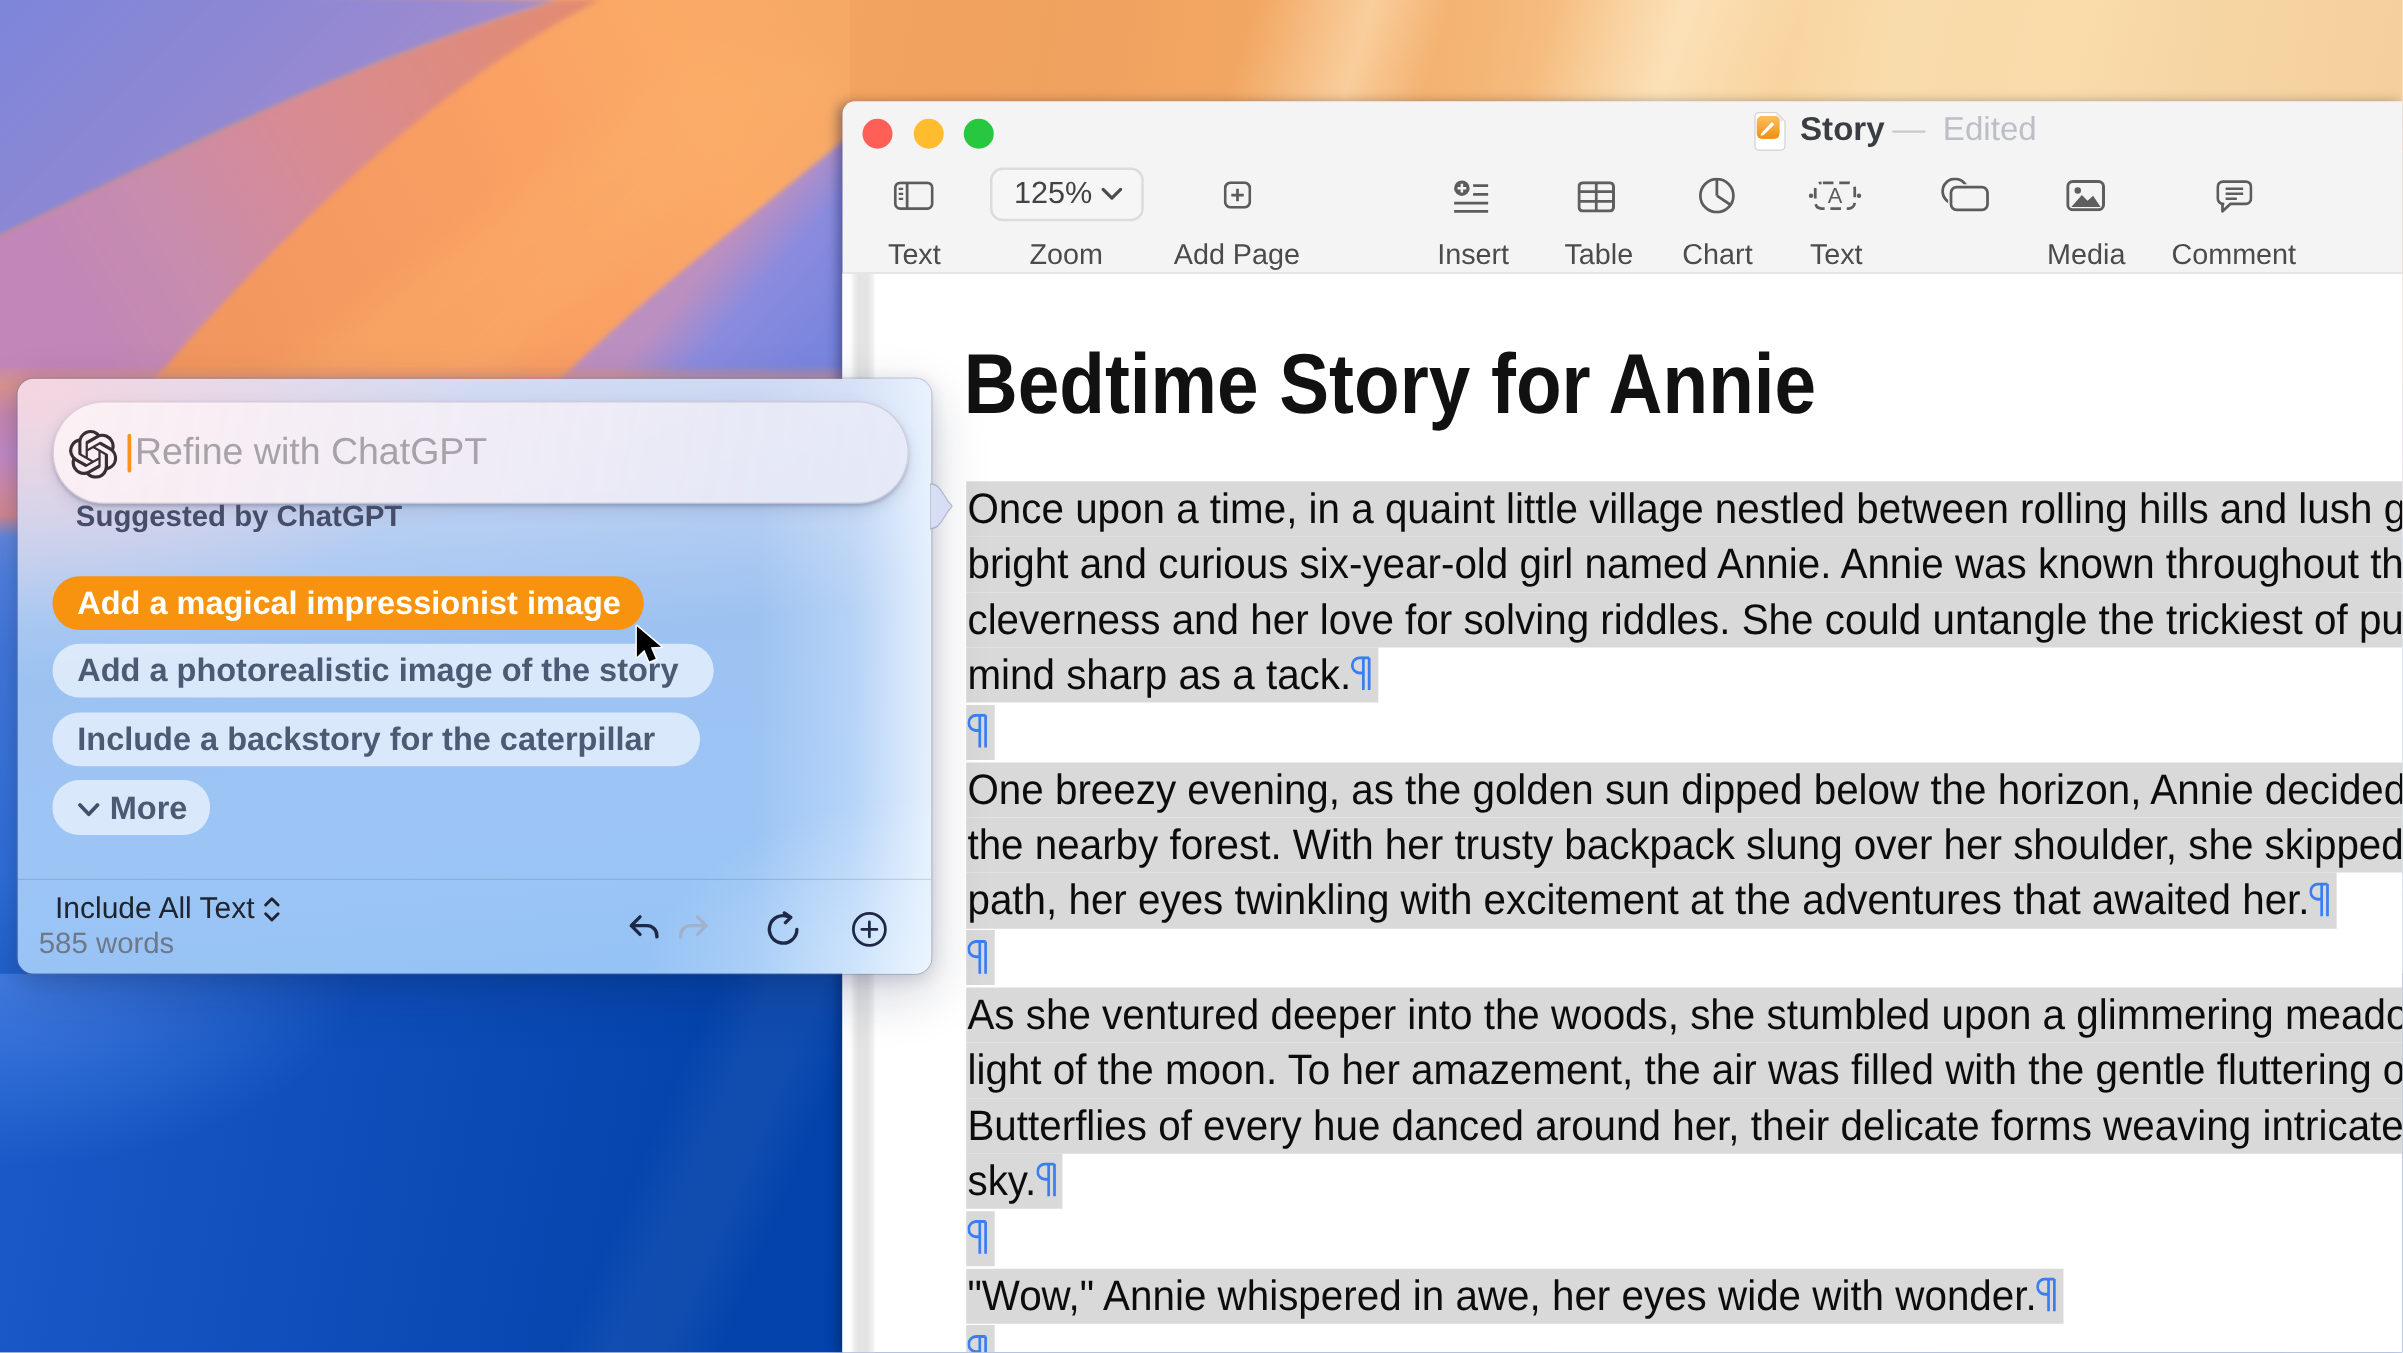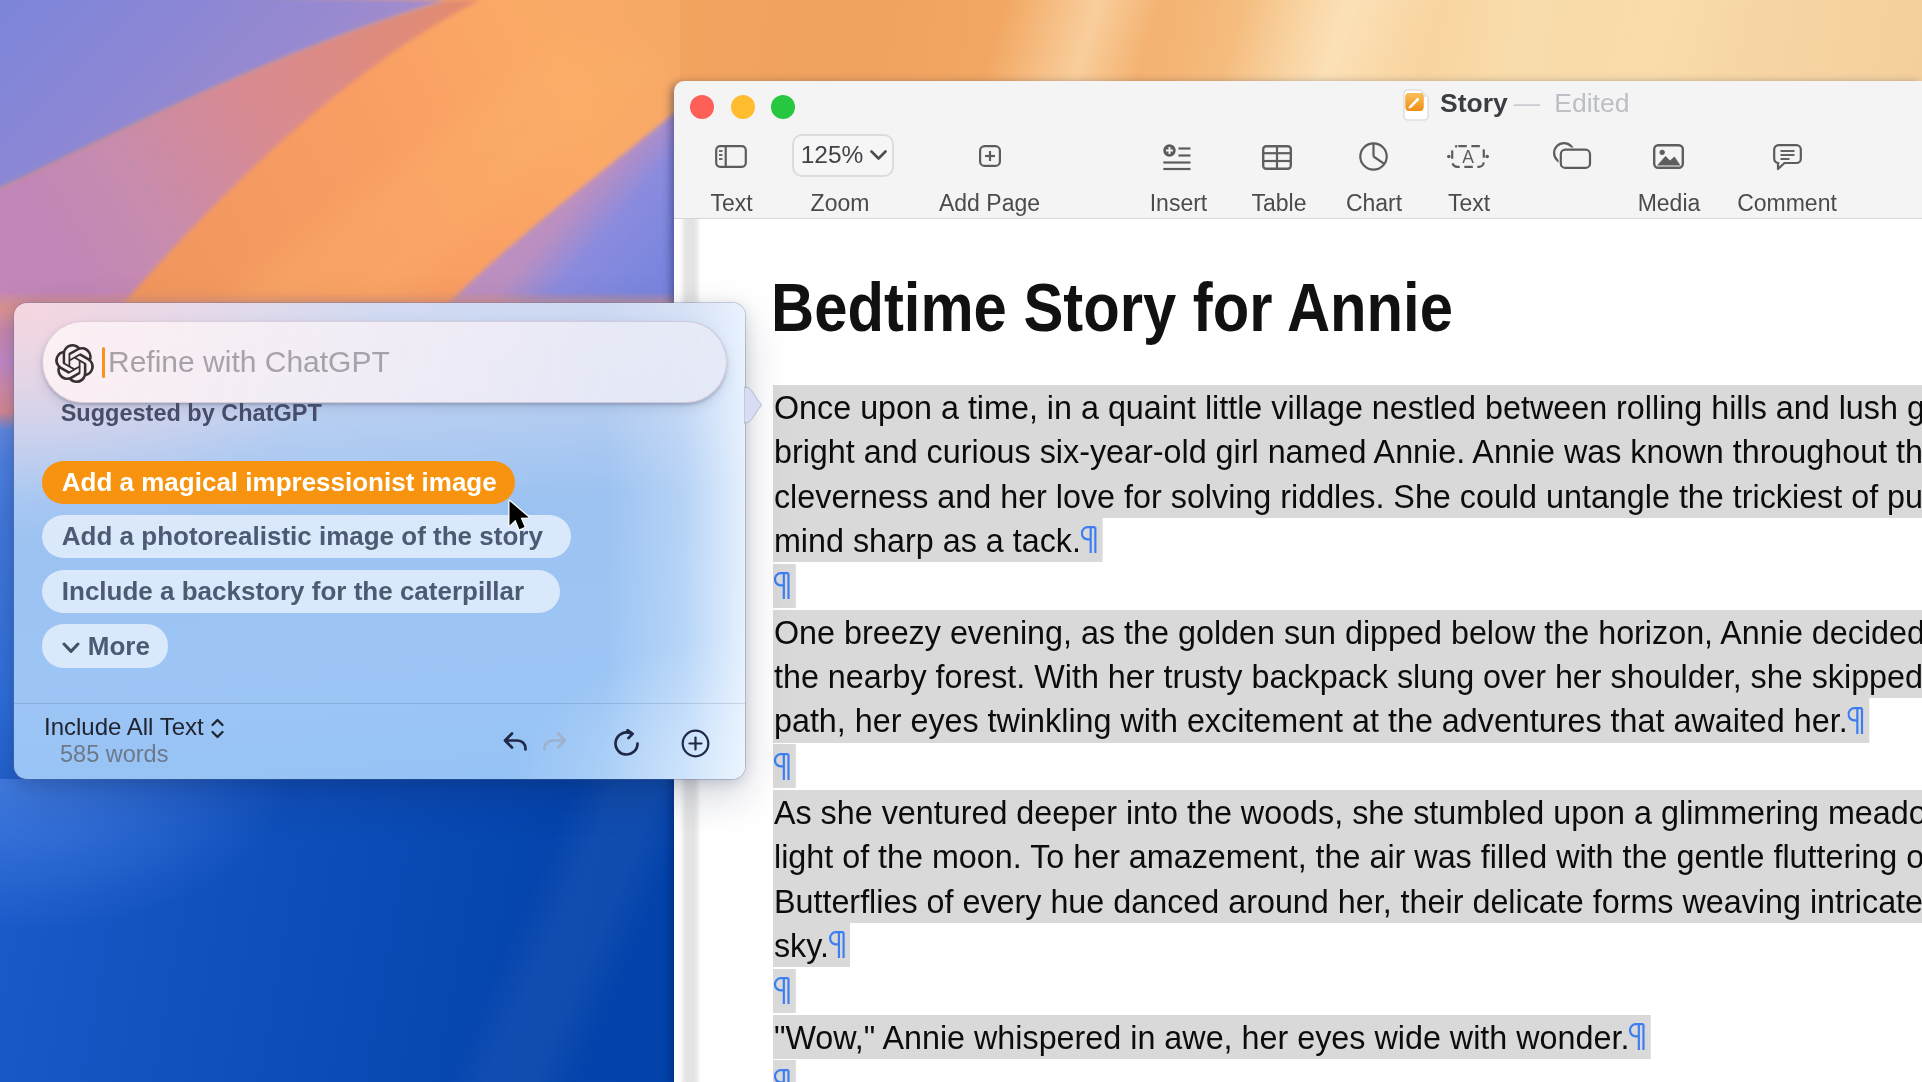--- a/index.html
+++ b/index.html
@@ -14,21 +14,21 @@
 .tl{position:absolute;top:13.5px;width:24px;height:24px;border-radius:50%;}
 #tl-r{left:16px;background:#fe5f57;}
 #tl-y{left:56.5px;background:#febc2e;}
 #tl-g{left:97px;background:#27c73f;}
 #docico{position:absolute;left:729px;top:8px;width:26px;height:32px;}
 #title{position:absolute;left:766px;top:7px;height:37px;display:flex;align-items:flex-start;font-size:26.5px;color:#3a3d42;font-weight:bold;white-space:nowrap;}
 #title .dash{color:#c9cbd0;font-weight:normal;margin:0 14px 0 6px;}
 #title .ed{color:#bcbfc6;font-weight:normal;}
 .tbl{position:absolute;top:109px;transform:translateX(-50%);font-size:23px;color:#4b4b4d;white-space:nowrap;}
 .tbi{position:absolute;}
-#zoombtn{position:absolute;left:118px;top:53px;width:102px;height:43px;border:2px solid #dcdcdc;border-radius:10px;box-sizing:border-box;background:#f7f6f7;display:flex;align-items:center;justify-content:center;}
+#zoombtn{position:absolute;left:118px;top:53px;width:123px;height:43px;border:2px solid #dcdcdc;border-radius:10px;box-sizing:border-box;background:#f7f6f7;display:flex;align-items:center;justify-content:center;}
 #zoombtn span{font-size:24.5px;color:#414347;margin:-1px 7px 0 2px;}
 #tbdiv{position:absolute;left:0;top:136.5px;width:1248px;height:1.5px;background:#d7d6d7;}
 #content{position:absolute;left:0;top:138px;width:1248px;height:863px;background:#fff;overflow:hidden;}
 #lstrip{position:absolute;left:0;top:0;width:26px;height:863px;background:linear-gradient(90deg,#ffffff 0px,#fefefe 6px,#ebebeb 10px,#e3e3e3 13px,#e4e4e4 20px,#f0f0f0 24px,#fbfbfb 26px);}
 
 #doc{position:absolute;left:0;top:0;width:1248px;height:863px;overflow:hidden;color:#0c0c0c;}
 #heading{position:absolute;left:97px;top:49.3px;font-size:68px;font-weight:bold;white-space:nowrap;color:#111;transform:scaleX(.879);transform-origin:0 50%;}
 #body{position:absolute;left:98.8px;top:166px;font-size:34px;}
 #body .para{margin:0 0 1.5px 0;line-height:44.33px;}
 #body .ln{white-space:nowrap;height:44.33px;transform:scaleX(.95);transform-origin:0 50%;}
@@ -43,21 +43,21 @@
 #ph{position:absolute;left:94px;top:17.5px;height:82px;display:flex;align-items:center;font-size:30px;color:#a7a2a9;}
 #sugg{position:absolute;left:46.7px;top:99px;font-size:23.5px;font-weight:bold;color:#464d69;line-height:1;}
 .pill{position:absolute;left:28.3px;height:43px;border-radius:21.5px;display:flex;align-items:center;padding-left:19.5px;box-sizing:border-box;font-size:26px;font-weight:bold;color:#4d5a74;background:rgba(255,255,255,.62);}
 #pill1{top:158.4px;width:472.7px;background:#f7930e;color:#fff;}
 #pill2{top:211.5px;width:528.7px;}
 #pill3{top:266.5px;width:517.7px;}
 #pillmore{top:321px;width:125.7px;height:44px;}
 #pillmore svg{margin:3px 8px 0 0;}
 #psep{position:absolute;left:0;top:399.5px;width:730.5px;height:1px;background:rgba(50,60,90,.16);}
 #iat{position:absolute;left:30px;top:412px;font-size:24px;color:#20242e;line-height:24px;}
-#w585{position:absolute;left:46px;top:439px;font-size:23.5px;color:#6d7889;line-height:24px;}
+#w585{position:absolute;left:17px;top:439px;font-size:23.5px;color:#6d7889;line-height:24px;}
 .bicon{position:absolute;top:426px;}
 
 #cursor{position:absolute;left:505px;top:499px;z-index:9;}
 </style>
 </head>
 <body>
 <div id="wall">
   <div id="wallbase"></div>
   <div id="topstrip"></div>
   <svg id="fan" width="680" height="312" viewBox="0 0 680 312">
@@ -175,21 +175,21 @@
     <circle cx="9.2" cy="8.3" r="2.6" fill="#5e5e5e"></circle>
     <path d="M4 21.5 L12.5 12 L17 16.5 L21.5 12.5 L27.5 21.5 Z" fill="#5e5e5e"></path>
   </svg>
   <svg class="tbi" style="left:1098.5px;top:63.2px;" width="29" height="28" viewBox="0 0 29 28">
     <path d="M5.5 1.2 H23.5 a4.3 4.3 0 0 1 4.3 4.3 V14.7 a4.3 4.3 0 0 1 -4.3 4.3 H11.5 L5 25 V19 H5.5 a4.3 4.3 0 0 1 -4.3-4.3 V5.5 a4.3 4.3 0 0 1 4.3-4.3 Z" fill="none" stroke="#5c5c5c" stroke-width="2.2" stroke-linejoin="round"></path>
     <line x1="7.5" y1="7" x2="21.5" y2="7" stroke="#5c5c5c" stroke-width="1.9"></line>
     <line x1="7.5" y1="11" x2="21.5" y2="11" stroke="#5c5c5c" stroke-width="1.9"></line>
     <line x1="7.5" y1="15" x2="16.5" y2="15" stroke="#5c5c5c" stroke-width="1.9"></line>
   </svg>
   <div class="tbl" style="left:57.5px;">Text</div>
-  <div class="tbl" style="left:166px;">Zoom</div>
+  <div class="tbl" style="left:179px;">Zoom</div>
   <div class="tbl" style="left:315.5px;">Add Page</div>
   <div class="tbl" style="left:504.5px;">Insert</div>
   <div class="tbl" style="left:605px;">Table</div>
   <div class="tbl" style="left:700px;">Chart</div>
   <div class="tbl" style="left:795px;">Text</div>
   <div class="tbl" style="left:894.5px;margin-top:36px;">Shape</div>
   <div class="tbl" style="left:995px;">Media</div>
   <div class="tbl" style="left:1113px;">Comment</div>
   <div id="tbdiv"></div>
   <div id="content">

